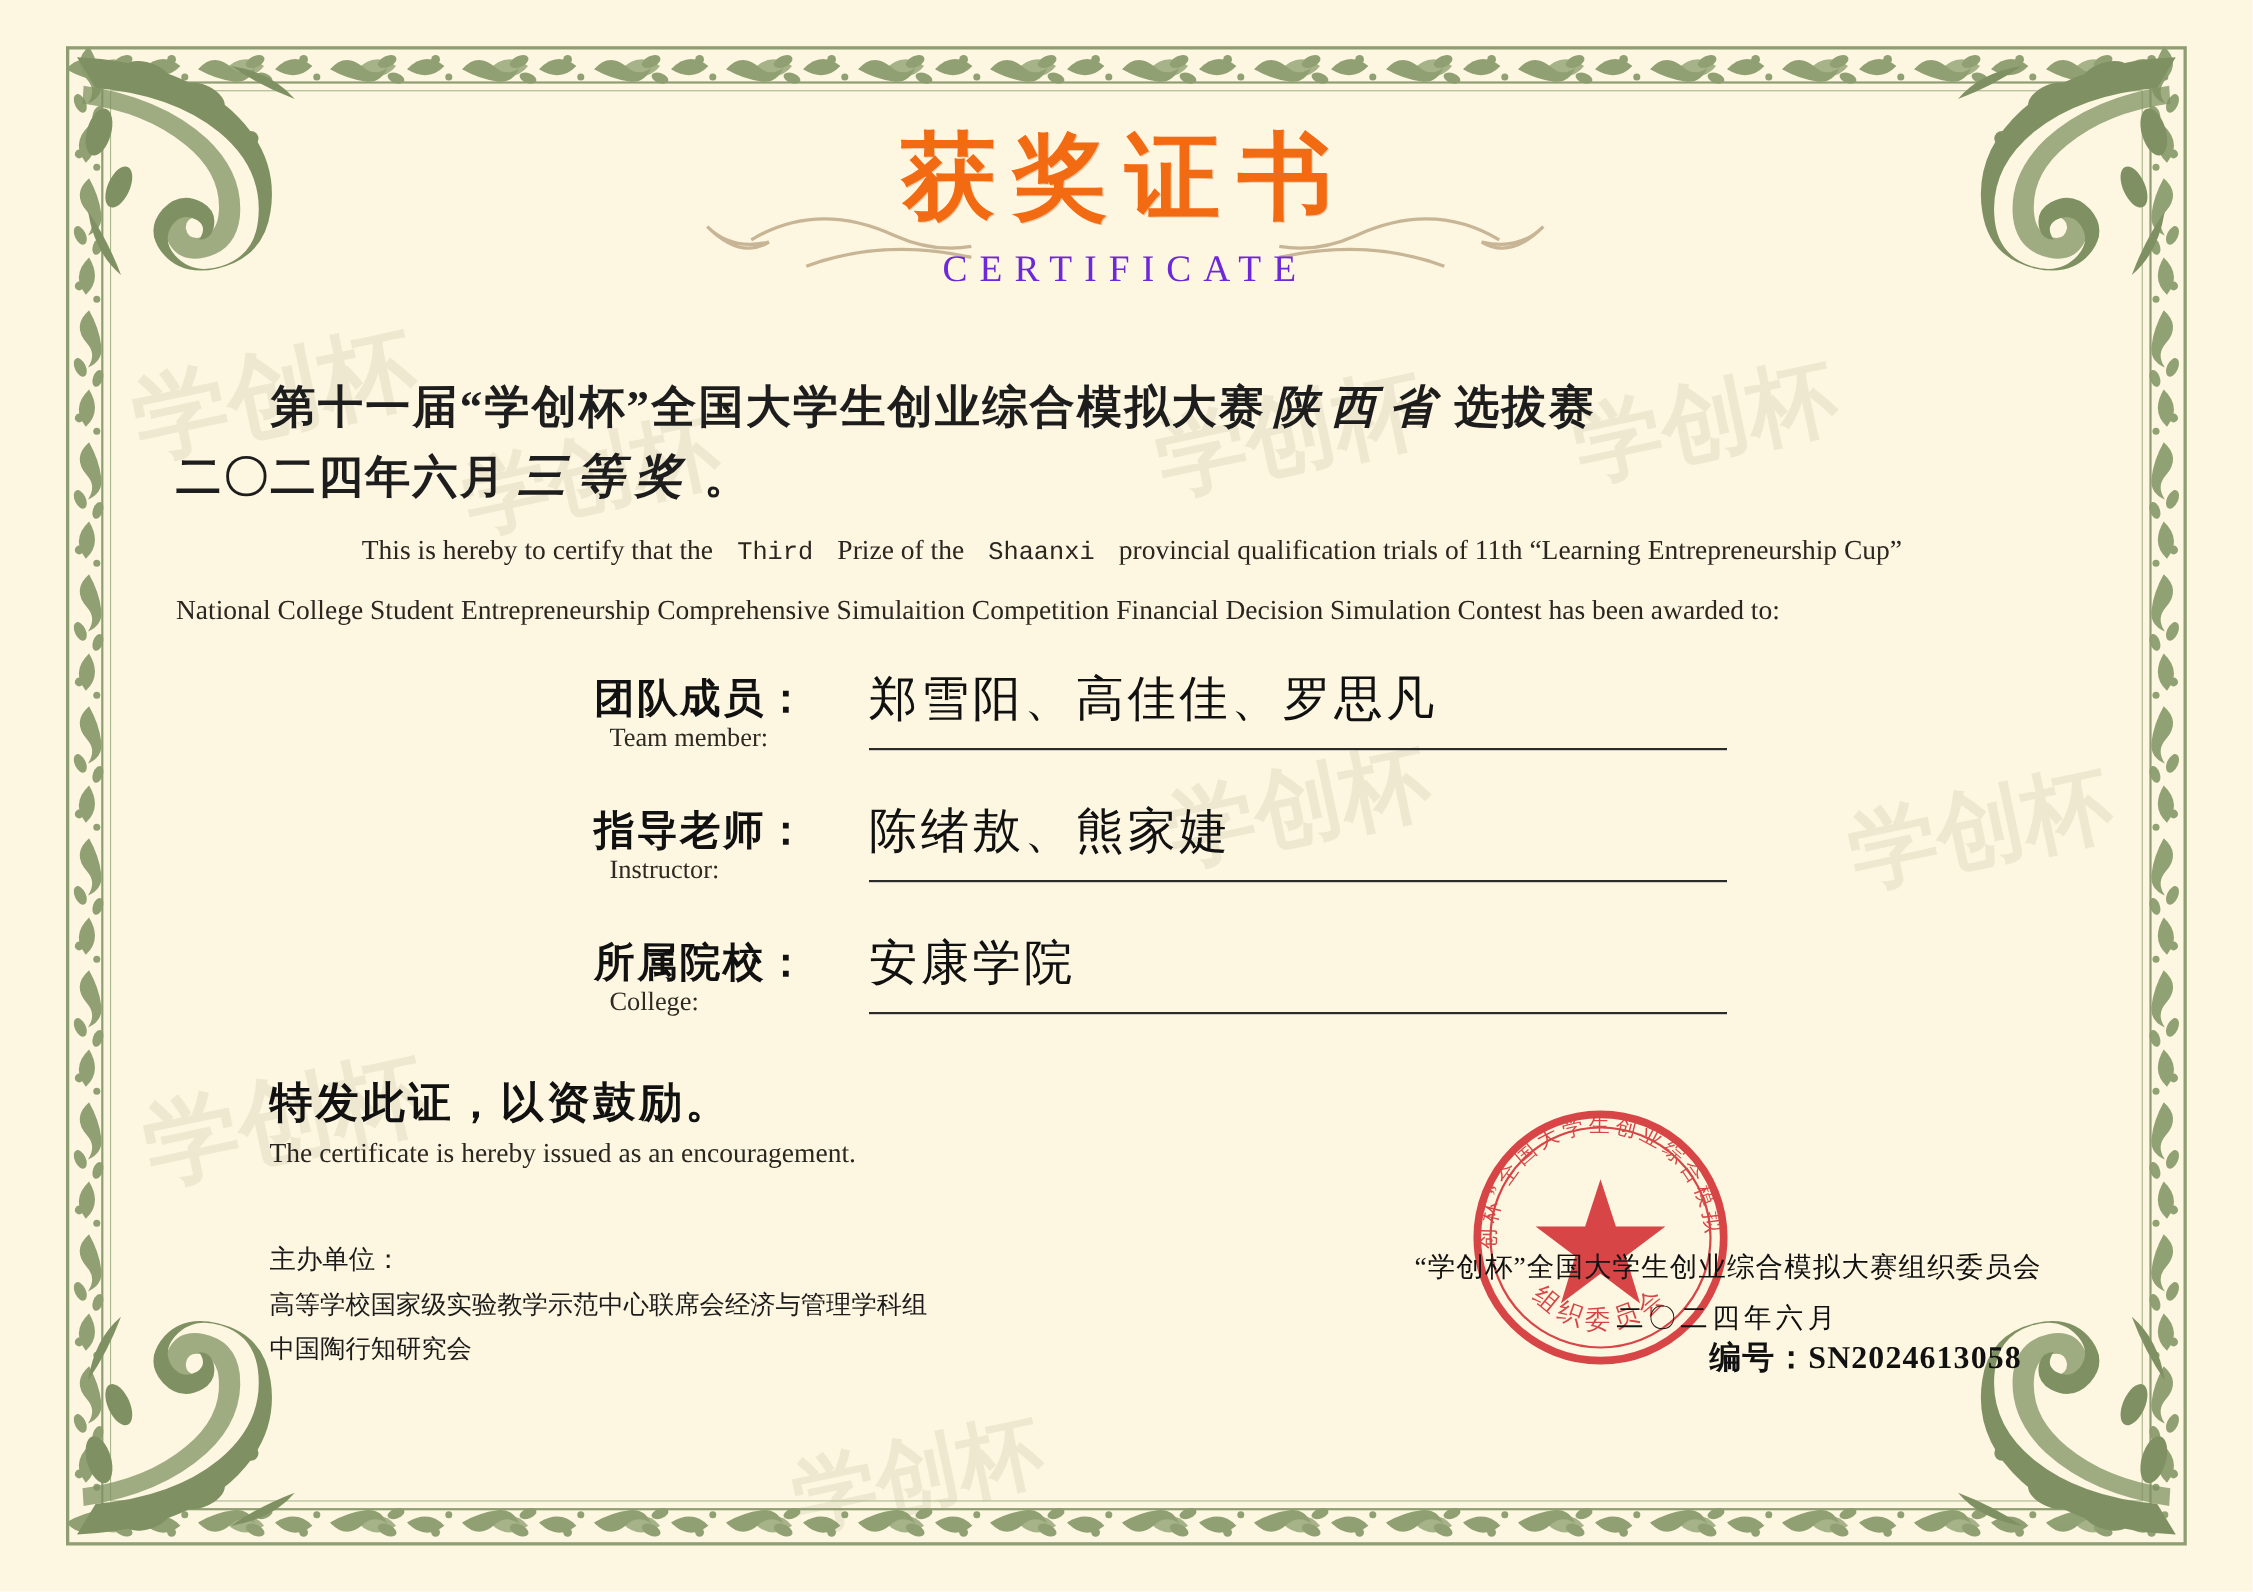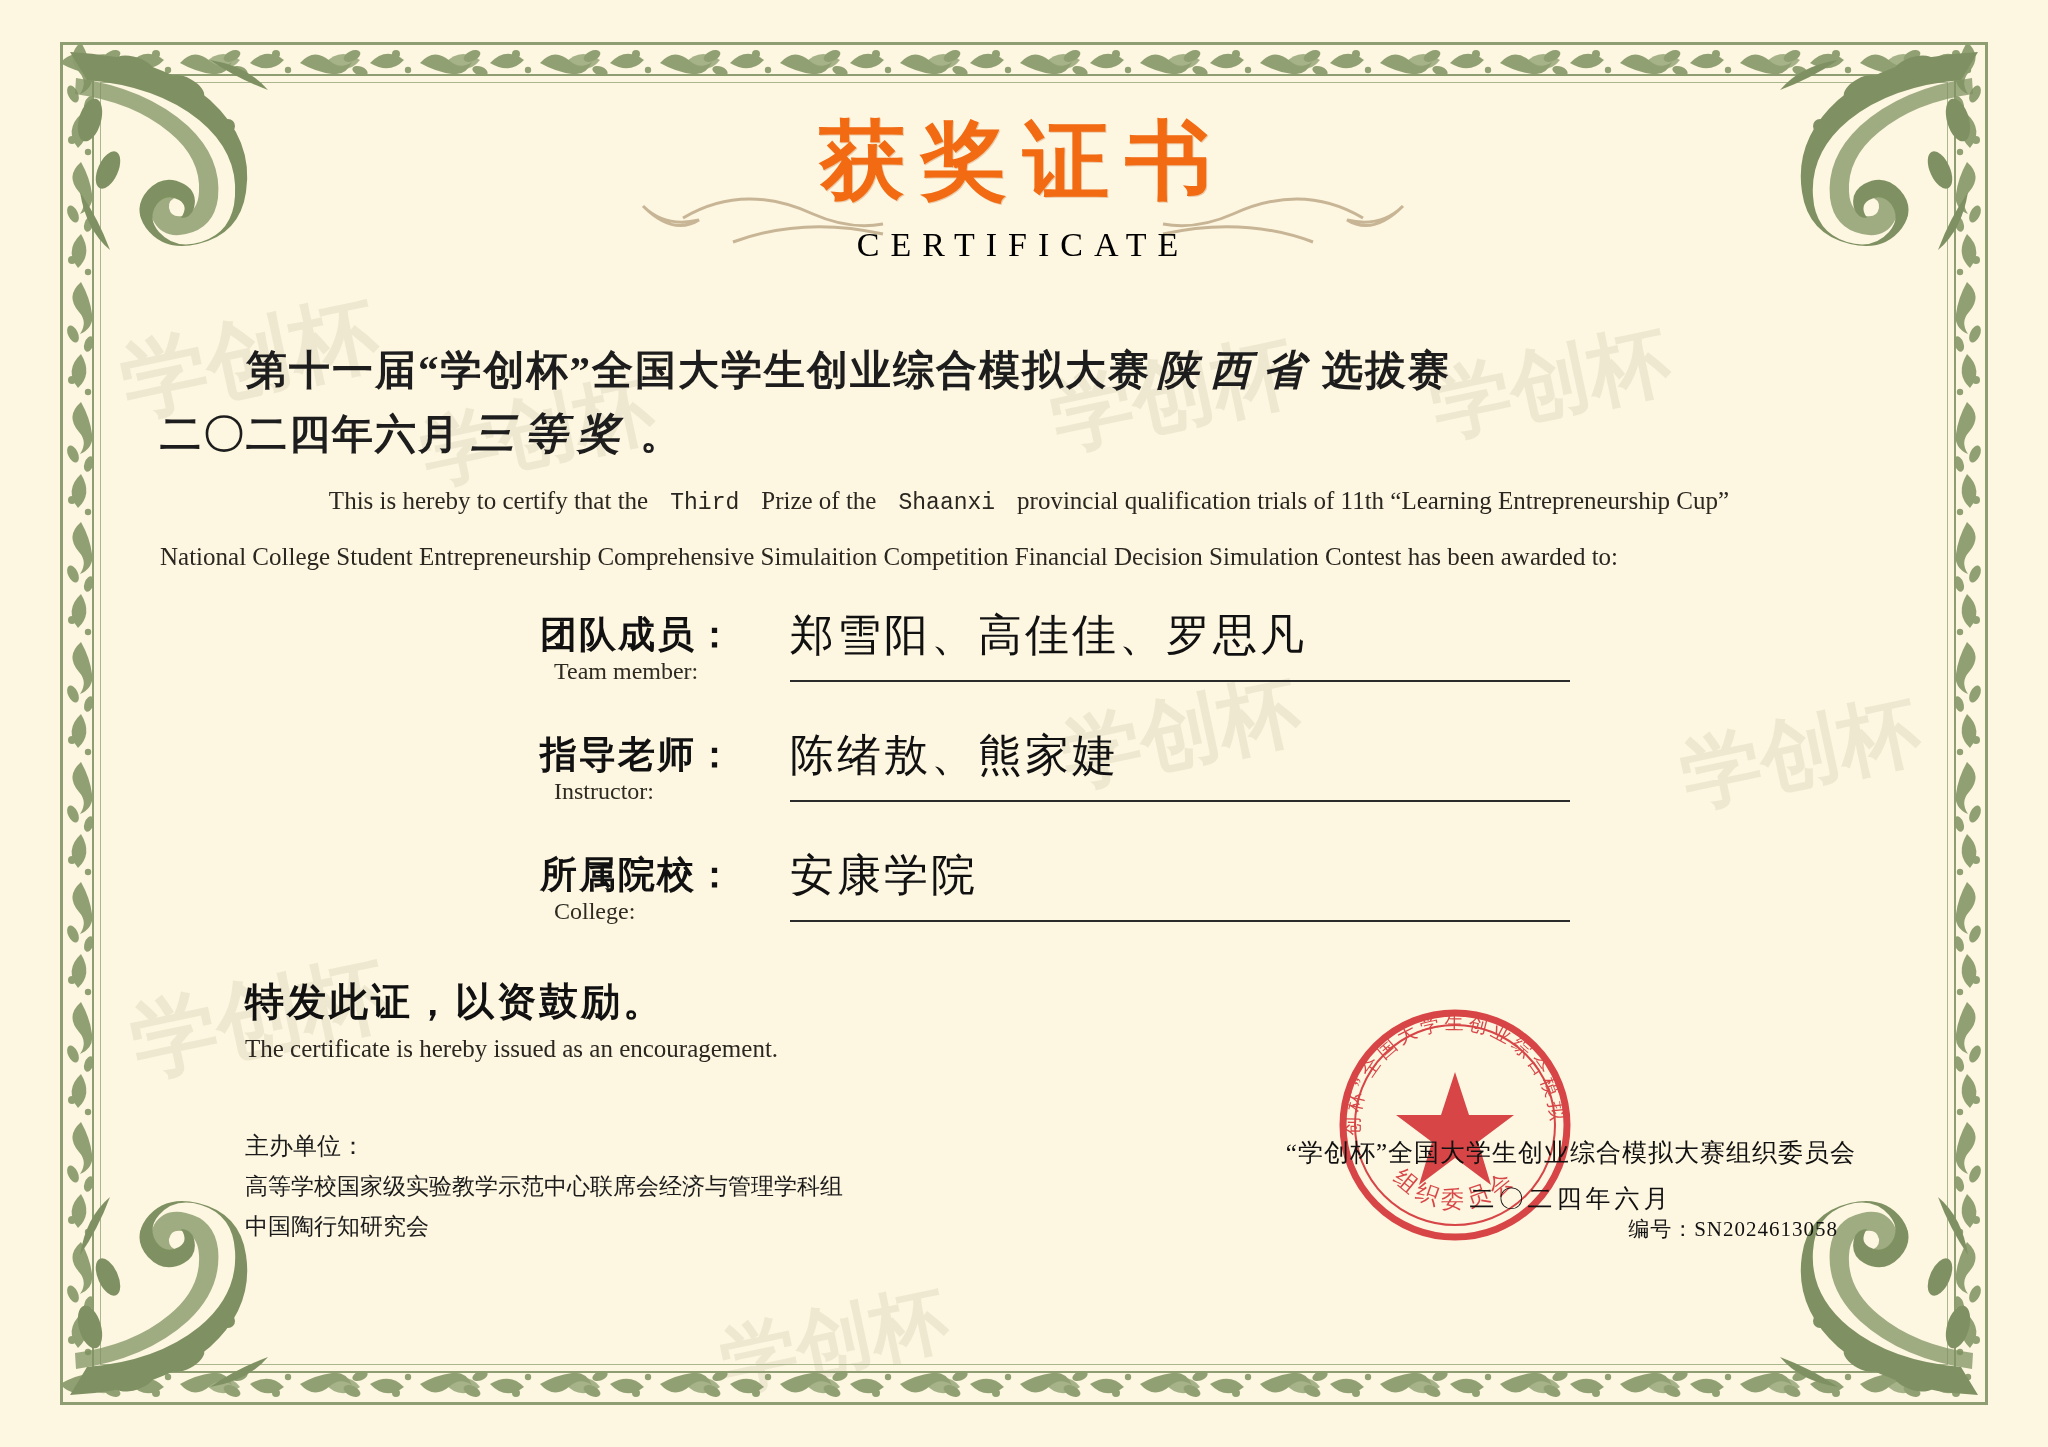--- a/index.html
+++ b/index.html
@@ -99,21 +99,21 @@
     font-family: "Liberation Serif", serif;
     text-shadow: 1px 1px 0 rgba(180,70,0,.25);
     line-height: 1;
     position: relative;
     z-index: 3;
   }
   .title-en {
     margin-top: 22px;
     font-size: 34px;
     letter-spacing: 11px;
-    color: #000000;
+    color: #6d28d9;
     font-family: "Liberation Serif", serif;
     position: relative;
     z-index: 3;
   }
   .title-swash {
     position: absolute;
     top: 28px;
     left: 50%;
     transform: translateX(-50%);
     width: 820px;
@@ -250,24 +250,25 @@
     line-height: 1.85;
     font-family: "Liberation Serif", serif;
     letter-spacing: 1px;
   }
   .issuer .date { letter-spacing: 4px; }
 
   .serial {
     position: absolute;
     right: 210px;
     top: 1215px;
-    font-size: 21px;
+    font-size: 29px;
     color: #111;
     font-family: "Liberation Serif", serif;
     letter-spacing: 1px;
+    font-weight: bold;
   }
 
   
   .seal {
     position: absolute;
     left: 1330px;
     top: 1000px;
     width: 250px;
     height: 250px;
     opacity: .82;

